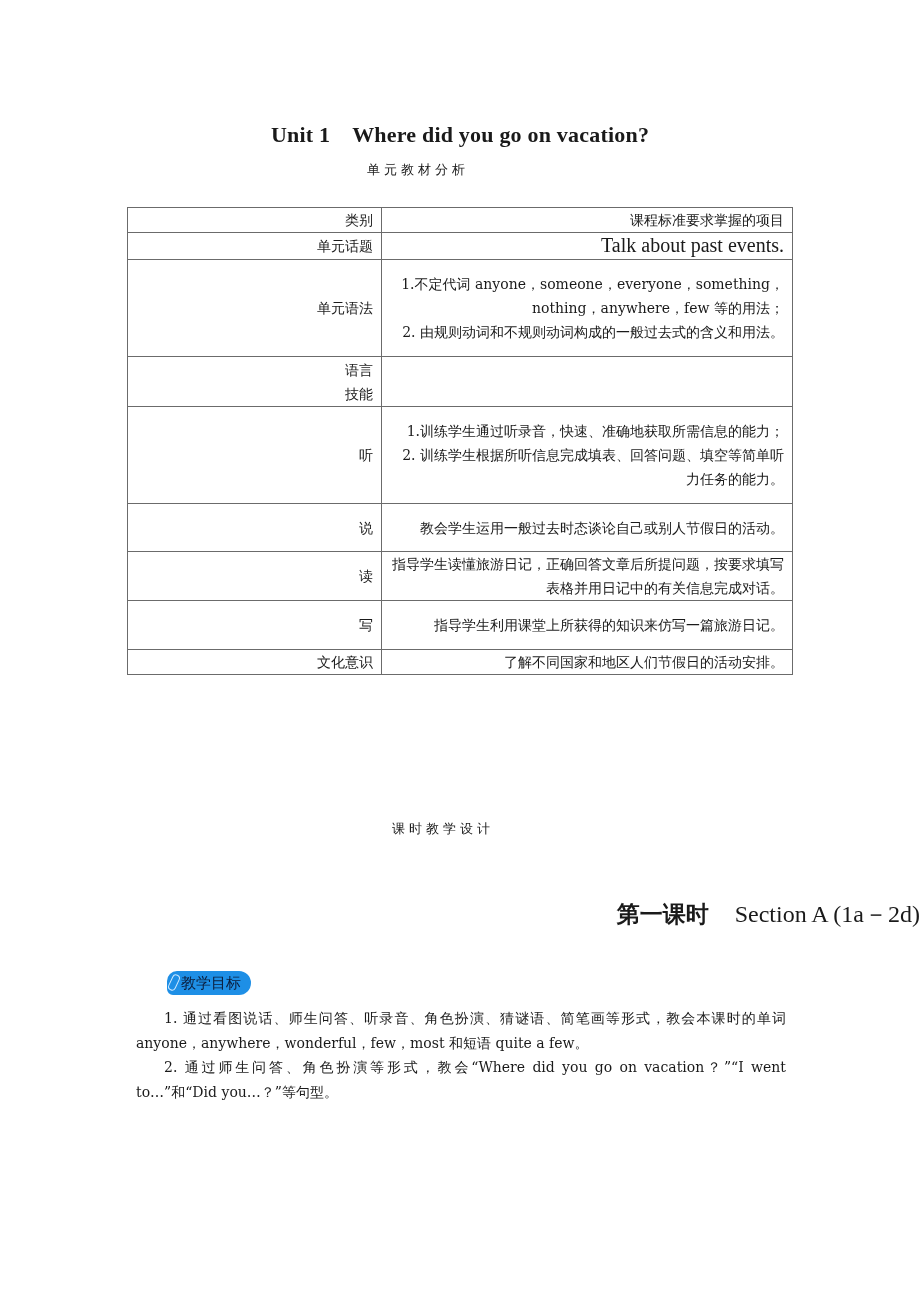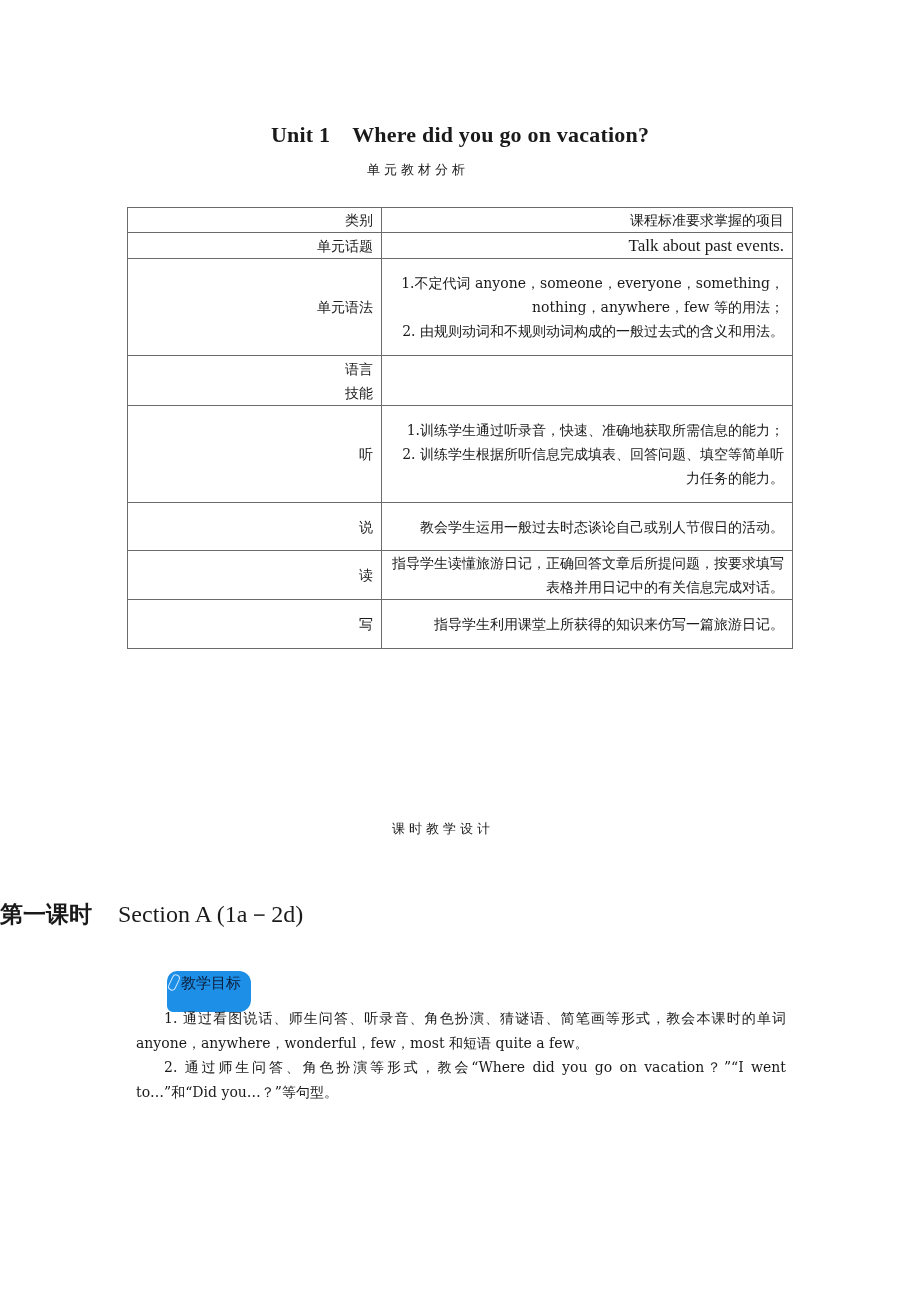--- a/index.html
+++ b/index.html
@@ -10,27 +10,27 @@
   .unit-title .gap { display: inline-block; width: 22px; }
   .sub-heading { position: absolute; left: 0; width: 836px; text-align: center;
                  font-family: "DejaVu Serif", serif; font-size: 13px; font-weight: normal; letter-spacing: 4px; }
   .sub1 { top: 161px; }
   .sub2 { top: 820px; padding-left: 25px; }
   table.analysis { position: absolute; top: 207px; left: 127px; width: 666px;
                    border-collapse: collapse; font-size: 14px; }
   table.analysis td { border: 1px solid #6b6b6b; text-align: right; vertical-align: middle; padding: 0 8px; line-height: 24px; }
   table.analysis td.cat { width: 237px; font-family: "DejaVu Sans", sans-serif; font-size: 14px; }
   table.analysis td.content { font-family: "DejaVu Serif", "Liberation Serif", serif; font-size: 14px; }
-  table.analysis td.content .en { font-family: "Liberation Serif", serif; font-size: 17px; }
-  .lesson-title { position: absolute; top: 898px; left: 0; width: 920px; text-align: left;
+  table.analysis td.content .en { font-family: "Liberation Serif", serif; font-size: 20px; }
+  .lesson-title { position: absolute; top: 898px; left: 0; width: 920px; text-align: right;
                   font-size: 23px; }
   .lesson-title .cn { font-family: "DejaVu Sans", sans-serif; font-weight: bold; }
   .lesson-title .en { font-family: "Liberation Serif", serif; font-size: 24px; }
   .lesson-title .gap { display: inline-block; width: 26px; }
-  .badge { position: absolute; top: 971px; left: 167px; height: 24px; padding: 0 10px 17px 14px;
+  .badge { position: absolute; top: 971px; left: 167px; height: 24px; padding: 0 10px 0 14px;
            background: #1e8fe6; border-radius: 10px 12px 12px 6px; color: #0b1c3a;
            font-family: "DejaVu Sans", sans-serif; font-size: 15px; line-height: 24px; }
   .badge .clip { position: absolute; left: 3px; top: 3px; width: 6px; height: 15px;
                  border: 1.5px solid #cfe9ff; border-radius: 4px; transform: rotate(25deg); }
   .objectives { position: absolute; top: 1006px; left: 136px; width: 650px;
                 font-family: "DejaVu Serif", serif; font-size: 14px; line-height: 24.5px; text-align: justify; }
   .objectives p { margin: 0; text-indent: 28px; }
 </style>
 </head>
 <body>
@@ -77,20 +77,24 @@
     <td class="content">教会学生运用一般过去时态谈论自己或别人节假日的活动。</td>
   </tr>
   <tr style="height:49px">
     <td class="cat">读</td>
     <td class="content">指导学生读懂旅游日记，正确回答文章后所提问题，按要求填写表格并用日记中的有关信息完成对话。</td>
   </tr>
   <tr style="height:49px">
     <td class="cat">写</td>
     <td class="content">指导学生利用课堂上所获得的知识来仿写一篇旅游日记。</td>
   </tr>
+  <tr style="height:24px">
+    <td class="cat">文化意识</td>
+    <td class="content">了解不同国家和地区人们节假日的活动安排。</td>
+  </tr>
 </tbody>
   </table>
 
 <div class="sub-heading sub2">课时教学设计</div>
 
 <div class="lesson-title">
   <span class="cn">第一课时</span><span class="gap"></span><span class="en">Section A (1a－2d)</span>
 </div>
 
 <div class="badge">

